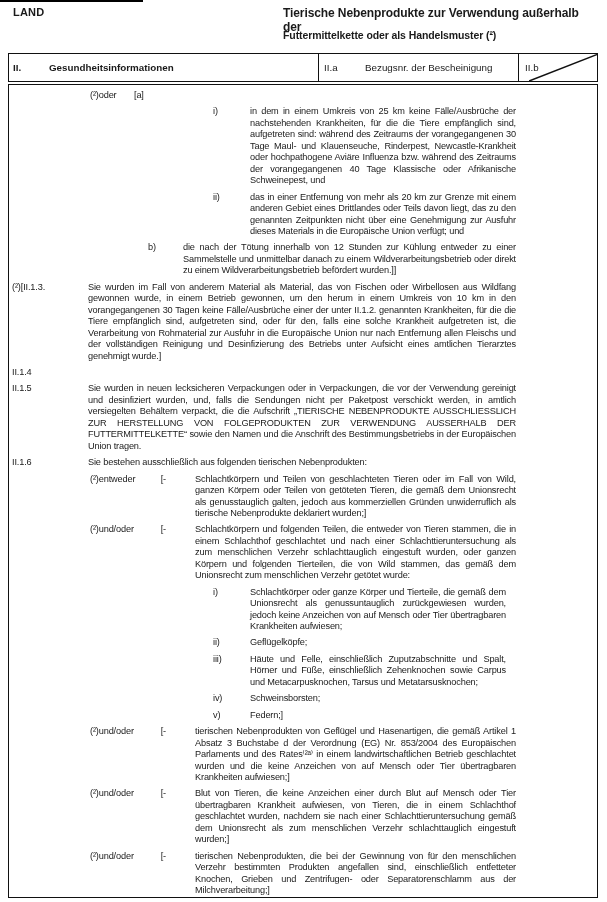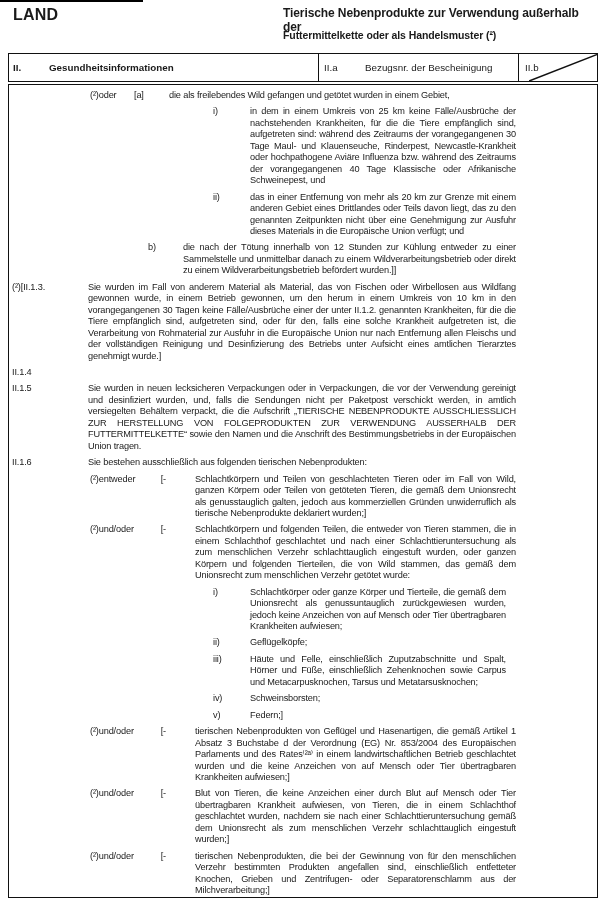--- a/index.html
+++ b/index.html
@@ -4,21 +4,21 @@
 <style>
   html,body{margin:0;padding:0;}
   body{
     width:607px;height:902px;background:#ffffff;overflow:hidden;position:relative;
     font-family:"Liberation Sans","DejaVu Sans",sans-serif;color:#1a1a1a;
     -webkit-font-smoothing:antialiased;
   }
   .edge-artifact{position:absolute;left:0;top:0;width:143px;height:2px;background:#000;}
 
   
-  .land{position:absolute;left:13px;top:6px;font-size:16px;font-weight:bold;letter-spacing:.2px;}
+  .land{position:absolute;left:13px;top:6px;font-size:11px;font-weight:bold;letter-spacing:.2px;}
   .title-line1{position:absolute;left:283px;top:6px;width:300px;font-size:12px;font-weight:bold;letter-spacing:-.1px;}
   .title-line2{position:absolute;left:283px;top:29px;width:300px;font-size:10.5px;font-weight:bold;letter-spacing:-.1px;}
 
   
   .hdr-table{
     position:absolute;left:8px;top:53px;width:590px;height:29px;box-sizing:border-box;
     border:1.5px solid #111;display:flex;font-size:9.8px;
   }
   .hdr-cell{box-sizing:border-box;display:flex;align-items:center;}
   .hdr-c1{width:310px;flex:none;border-right:1.5px solid #111;font-weight:bold;padding-left:4px;}
@@ -71,21 +71,20 @@
     <span>II.b</span>
   </div>
 </div>
 
 <div class="body-box">
 
   <div class="row">
     <span class="sp78"></span>
     <span class="c-marker-s">(²)oder</span>
     <span class="c-letter">[a]</span>
-    <div class="txt">die als freilebendes Wild gefangen und getötet wurden in einem Gebiet,</div>
   </div>
 
   <div class="row">
     <span class="sp201"></span>
     <span class="c-num">i)</span>
     <div class="txt">in dem in einem Umkreis von 25 km keine Fälle/Ausbrüche der nachstehenden Krankheiten, für die die Tiere empfänglich sind, aufgetreten sind: während des Zeitraums der vorangegangenen 30 Tage Maul- und Klauenseuche, Rinderpest, Newcastle-Krankheit oder hochpathogene Aviäre Influenza bzw. während des Zeitraums der vorangegangenen 40 Tage Klassische oder Afrikanische Schweinepest, und</div>
   </div>
 
   <div class="row">
     <span class="sp201"></span>

